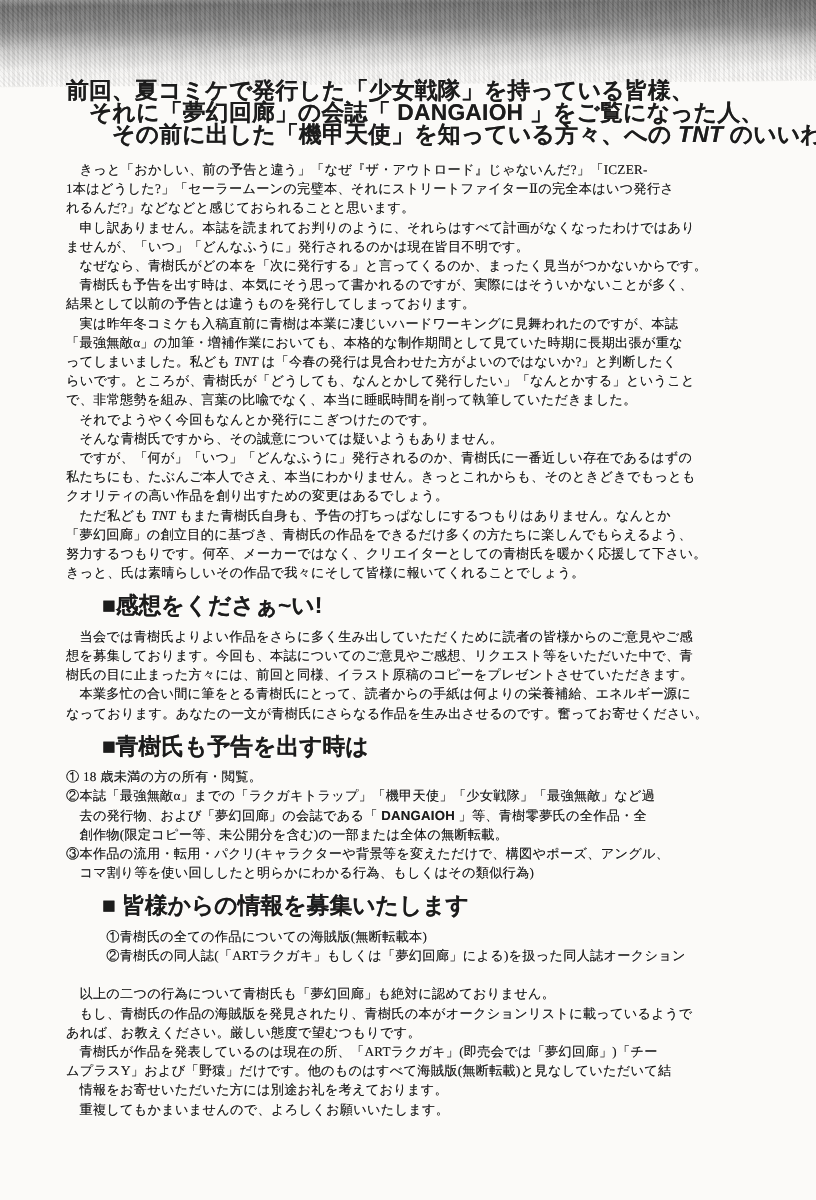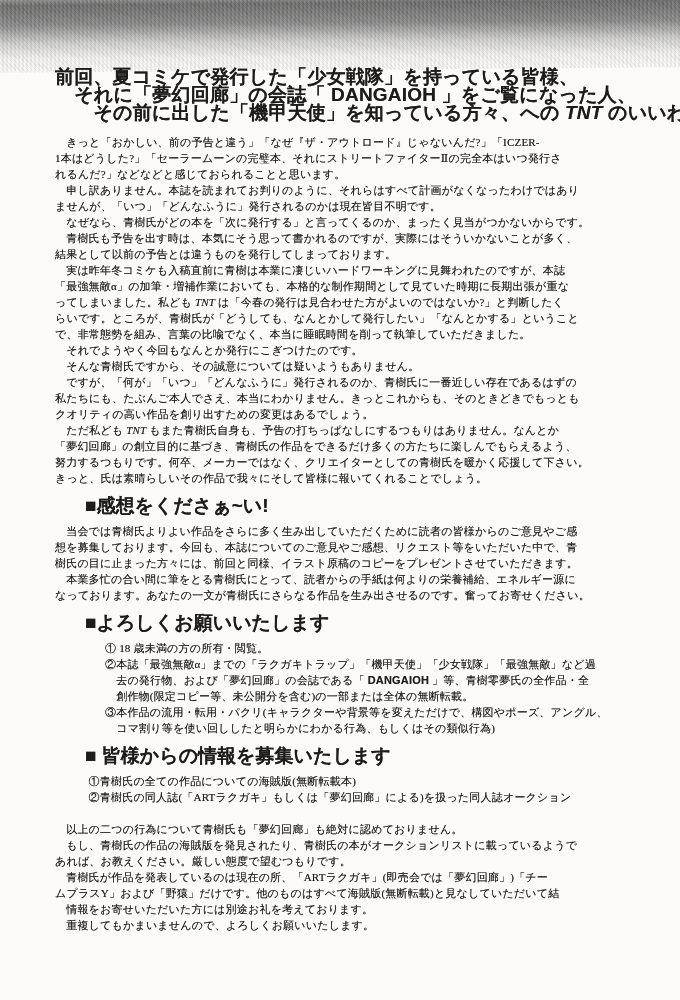--- a/index.html
+++ b/index.html
@@ -63,21 +63,21 @@
   .section-heading{
     font-family:"Liberation Sans","DejaVu Sans",sans-serif;
     font-weight:bold;
     font-size:19px;
     line-height:18px;
     margin:11px 0 8px 30px;
     white-space:pre;
     text-shadow:0 0 0.5px rgba(20,20,20,0.7);
   }
   .section-lines{margin-left:0;}
-  .section-lines.indented{margin-left:50px;}
+  .section-lines.indented{}
 </style>
 </head>
 <body>
 
 <div class="page">
   <div class="scan-shadow"></div>
 
   <div class="content">
 
     <div class="intro">
@@ -116,21 +116,21 @@
       <div class="section-lines">
           <div class="ln">　当会では青樹氏よりよい作品をさらに多く生み出していただくために読者の皆様からのご意見やご感</div>
           <div class="ln">想を募集しております。今回も、本誌についてのご意見やご感想、リクエスト等をいただいた中で、青</div>
           <div class="ln">樹氏の目に止まった方々には、前回と同様、イラスト原稿のコピーをプレゼントさせていただきます。</div>
           <div class="ln">　本業多忙の合い間に筆をとる青樹氏にとって、読者からの手紙は何よりの栄養補給、エネルギー源に</div>
           <div class="ln">なっております。あなたの一文が青樹氏にさらなる作品を生み出させるのです。奮ってお寄せください。</div>
         </div>
     </div>
 
     <div class="section">
-      <div class="section-heading">■よろしくお願いいたします</div>
+      <div class="section-heading">■青樹氏も予告を出す時は</div>
       <div class="section-lines indented">
           <div class="ln">① 18 歳未満の方の所有・閲覧。</div>
           <div class="ln">②本誌「最強無敵α」までの「ラクガキトラップ」「機甲天使」「少女戦隊」「最強無敵」など過</div>
           <div class="ln">　去の発行物、および「夢幻回廊」の会誌である「 <b>DANGAIOH</b> 」等、青樹零夢氏の全作品・全</div>
           <div class="ln">　創作物(限定コピー等、未公開分を含む)の一部または全体の無断転載。</div>
           <div class="ln">③本作品の流用・転用・パクリ(キャラクターや背景等を変えただけで、構図やポーズ、アングル、</div>
           <div class="ln">　コマ割り等を使い回ししたと明らかにわかる行為、もしくはその類似行為)</div>
         </div>
     </div>
 

